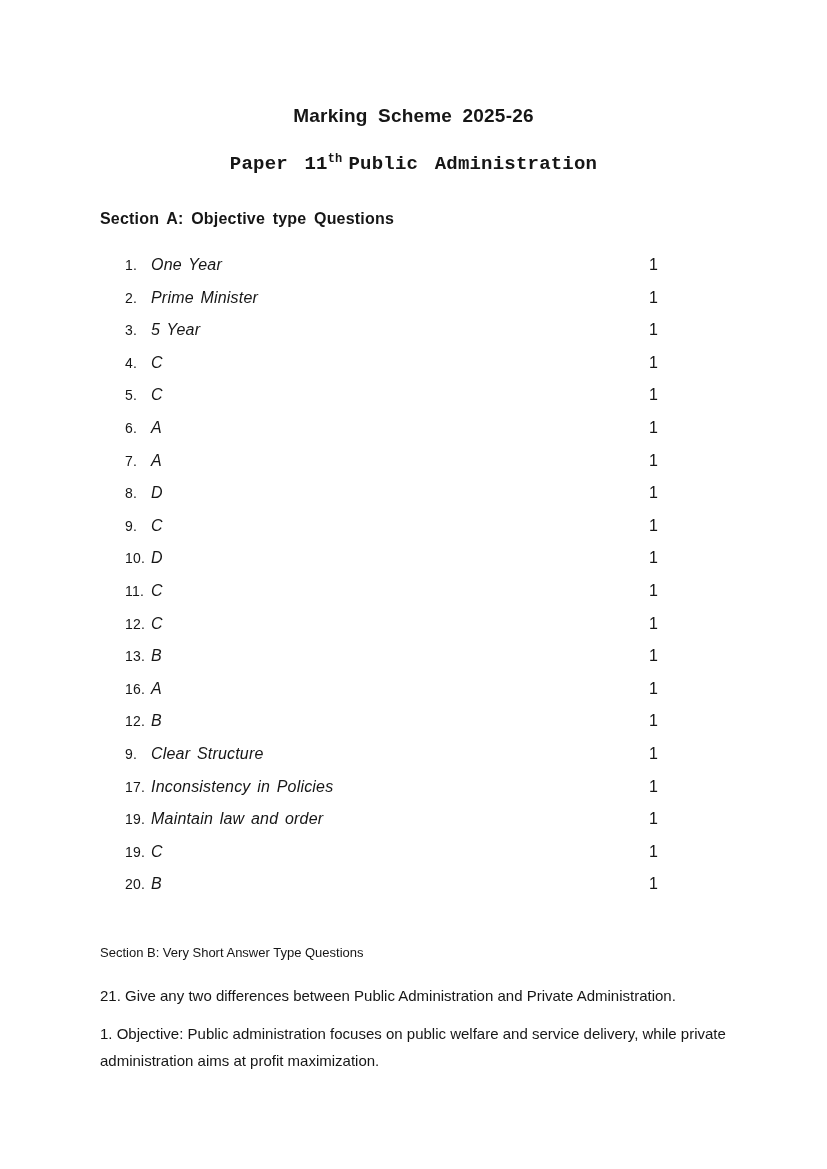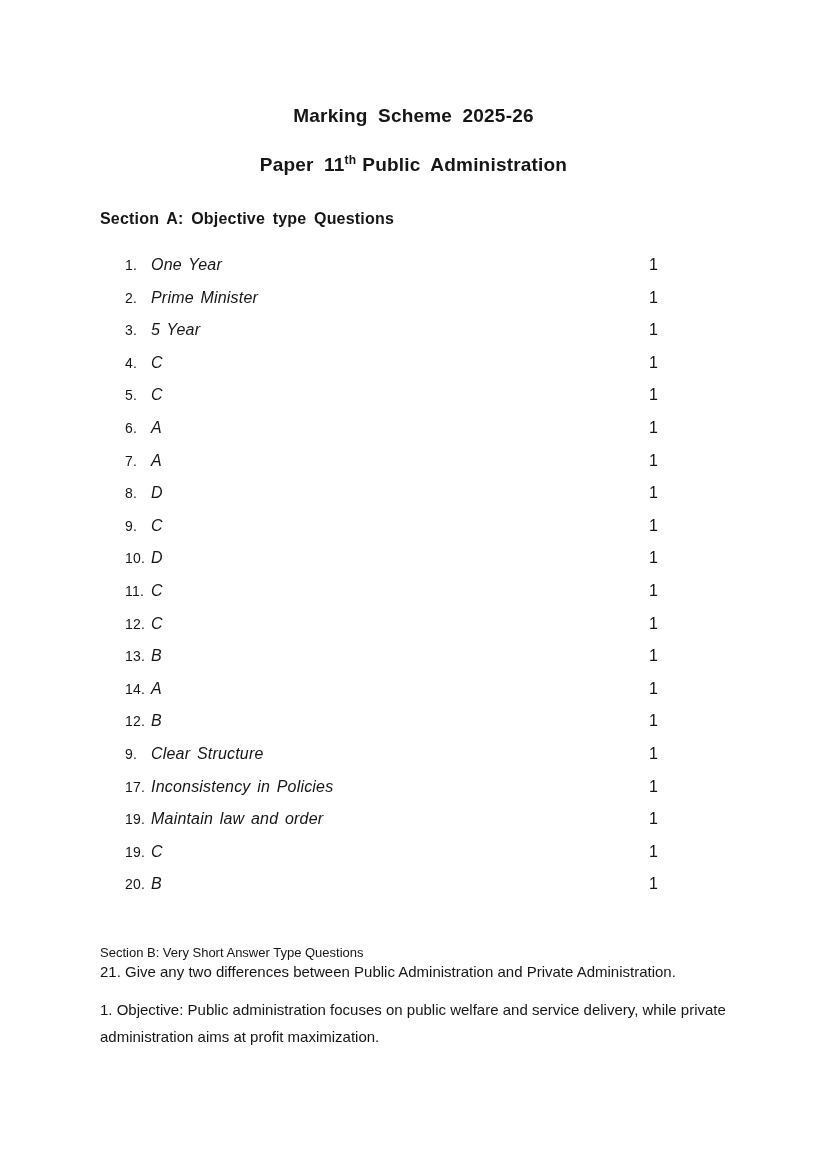--- a/index.html
+++ b/index.html
@@ -26,20 +26,21 @@
     line-height: 23px;
   }
   .doc-subtitle {
     text-align: center;
     font-weight: 700;
     font-size: 19px;
     letter-spacing: 0.2px;
     word-spacing: 5px;
     line-height: 23px;
     margin-top: 26px;
+    font-family: Liberation Mono, monospace;
   }
   .doc-subtitle .sup {
     font-size: 12px;
     vertical-align: super;
     line-height: 0;
   }
   .doc-subtitle .suffix { margin-left: 6px; }
   .section-a-heading {
     font-weight: 700;
     font-size: 16px;
@@ -72,20 +73,21 @@
   .section-b { margin-top: 42px; }
   .section-b-heading {
     text-align: left;
     font-weight: 400;
     font-size: 13px;
     line-height: 19px;
   }
   .question {
     font-size: 15px;
     line-height: 19px;
+    margin-top: 24px;
   }
   .answer-para {
     font-size: 15px;
     line-height: 27px;
     margin-top: 15px;
     max-width: 648px;
   }
 </style>
 </head>
 <body>
@@ -173,21 +175,21 @@
     <span class="marks">1</span>
   </div>
 
   <div class="answer-row">
     <span class="num">13.</span>
     <span class="ans">B</span>
     <span class="marks">1</span>
   </div>
 
   <div class="answer-row">
-    <span class="num">14.</span>
+    <span class="num">16.</span>
     <span class="ans">A</span>
     <span class="marks">1</span>
   </div>
 
   <div class="answer-row">
     <span class="num">12.</span>
     <span class="ans">B</span>
     <span class="marks">1</span>
   </div>
 

